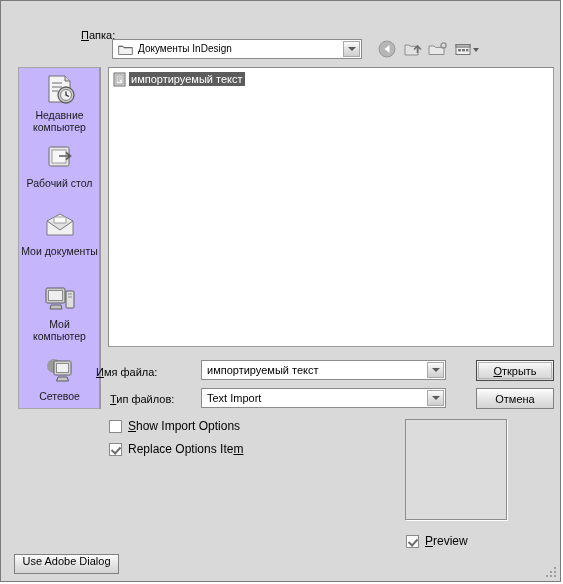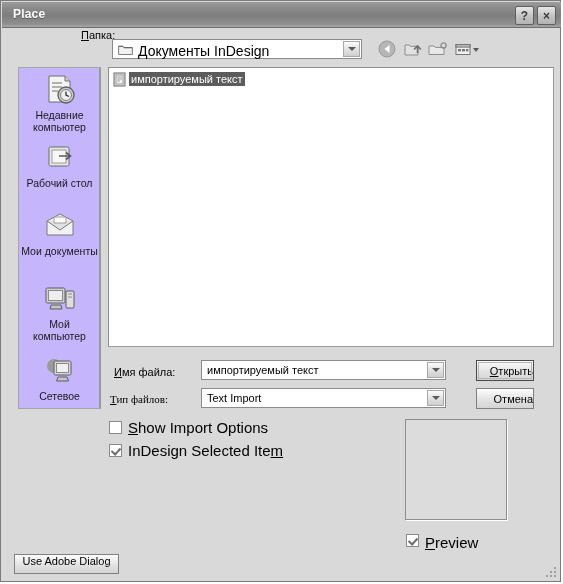--- a/index.html
+++ b/index.html
@@ -79,21 +79,21 @@
     box-sizing: border-box;
   }
   #lookin-combo .folder-ico {
     position: absolute;
     left: 5px; top: 4px;
     width: 15px; height: 11px;
   }
   #lookin-value {
     position: absolute;
     left: 25px; top: 3px;
-    font-size: 14px;
+    font-size: 10px;
     white-space: nowrap;
   }
   .combo-arrow {
     position: absolute;
     right: 1px; top: 1px;
     width: 17px; height: 16px;
     background: linear-gradient(to bottom, #fbfbfb, #dedede 60%, #cfcfcf);
     border: 1px solid #a9a9a9;
     box-sizing: border-box;
     display: flex;
@@ -179,22 +179,22 @@
   }
   #file-name {
     background: #5c5c5c;
     color: #ffffff;
     font-size: 11px;
     padding: 1px 2px 1px 2px;
     white-space: nowrap;
   }
 
   
-  #fname-label { position: absolute; left: 113px; top: 365px; }
-  #ftype-label { position: absolute; left: 109px; top: 392px; font-family: Liberation Serif, serif; }
+  #fname-label { position: absolute; left: 95px; top: 365px; }
+  #ftype-label { position: absolute; left: 109px; top: 392px; }
 
   .field-combo {
     position: absolute;
     left: 200px;
     width: 245px; height: 20px;
     background: #ffffff;
     border: 1px solid #8b8b8b;
     box-sizing: border-box;
   }
   #fname-combo { top: 359px; }
@@ -203,27 +203,27 @@
     position: absolute;
     left: 5px; top: 3px;
     font-size: 11px;
     white-space: nowrap;
   }
 
   
   .act-btn {
     position: absolute;
     left: 475px;
-    width: 58px; height: 21px;
+    width: 78px; height: 21px;
     background: linear-gradient(to bottom, #fdfdfd, #e3e3e3 55%, #d4d4d4);
     border: 1px solid #808080;
     box-sizing: border-box;
     display: flex;
     align-items: center;
-    justify-content: flex-end;
+    justify-content: center;
     font-size: 11px;
     color: #000;
   }
   #open-btn {
     top: 359px;
     border: 1px solid #4a4a4a;
     outline: 1px solid #b5b5b5;
     outline-offset: -3px;
   }
   #cancel-btn { top: 387px; }
@@ -249,37 +249,37 @@
   }
   .cbx.checked::after {
     content: "";
     position: absolute;
     left: 3px; top: 1px;
     width: 4px; height: 7px;
     border: solid #6d6d6d;
     border-width: 0 2px 2px 0;
     transform: rotate(42deg);
   }
-  .cbx-label { font-size: 15px; }
+  .cbx-label { font-size: 12px; }
 
   
   #preview-box {
     position: absolute;
     left: 404px; top: 418px;
     width: 102px; height: 101px;
     background: #dcdcdc;
     border: 1px solid #8d8d8d;
     box-sizing: border-box;
     box-shadow: 1px 1px 0 #ffffff;
   }
   #cbx-preview {
     position: absolute;
     left: 405px; top: 533px;
     display: flex;
-    align-items: flex-start;
+    align-items: flex-end;
   }
 
   
   #adobe-btn {
     position: absolute;
     left: 13px; top: 553px;
     width: 105px; height: 20px;
     background: linear-gradient(to bottom, #fdfdfd, #e3e3e3 55%, #d4d4d4);
     border: 1px solid #808080;
     box-sizing: border-box;
@@ -292,30 +292,20 @@
     position: absolute;
     right: 2px; bottom: 2px;
     width: 14px; height: 14px;
   }
 </style>
 </head>
 <body>
 
 <div id="dialog">
 
-  <div id="titlebar">
-    <span id="title-text">Place</span>
-
-    <div class="tb-btn" id="help-btn">
-      <span>?</span>
-    </div>
-    <div class="tb-btn" id="close-btn">
-      <span>×</span>
-    </div>
-  </div>
 
   <span id="lookin-label"><span class="u">П</span>апка:</span>
 
   <div id="lookin-combo">
     <svg class="folder-ico" viewBox="0 0 16 12">
       <path d="M0.5 2.5 L5 2.5 L6.3 4 L15.5 4 L15.5 11.5 L0.5 11.5 Z" fill="#f2f2f2" stroke="#707070" stroke-width="1"></path>
       <path d="M0.5 2.5 L5 2.5 L6.3 4 L15.5 4" fill="none" stroke="#5d5d5d" stroke-width="1"></path>
     </svg>
     <span id="lookin-value">Документы InDesign</span>
     <div class="combo-arrow"></div>
@@ -435,21 +425,21 @@
     <span>Отмена</span>
   </div>
 
   <div class="cbx-row" id="cbx-import">
     <span class="cbx"></span>
     <span class="cbx-label"><span class="u">S</span><span>how Import Options</span></span>
   </div>
 
   <div class="cbx-row" id="cbx-replace">
     <span class="cbx checked"></span>
-    <span class="cbx-label"><span>InDesign Selected Ite</span><span class="u">m</span></span>
+    <span class="cbx-label"><span>Replace Options Ite</span><span class="u">m</span></span>
   </div>
 
   <div id="preview-box"></div>
 
   <div class="cbx-row" id="cbx-preview">
     <span class="cbx checked"></span>
     <span class="cbx-label"><span class="u">P</span><span>review</span></span>
   </div>
 
   <div id="adobe-btn">

